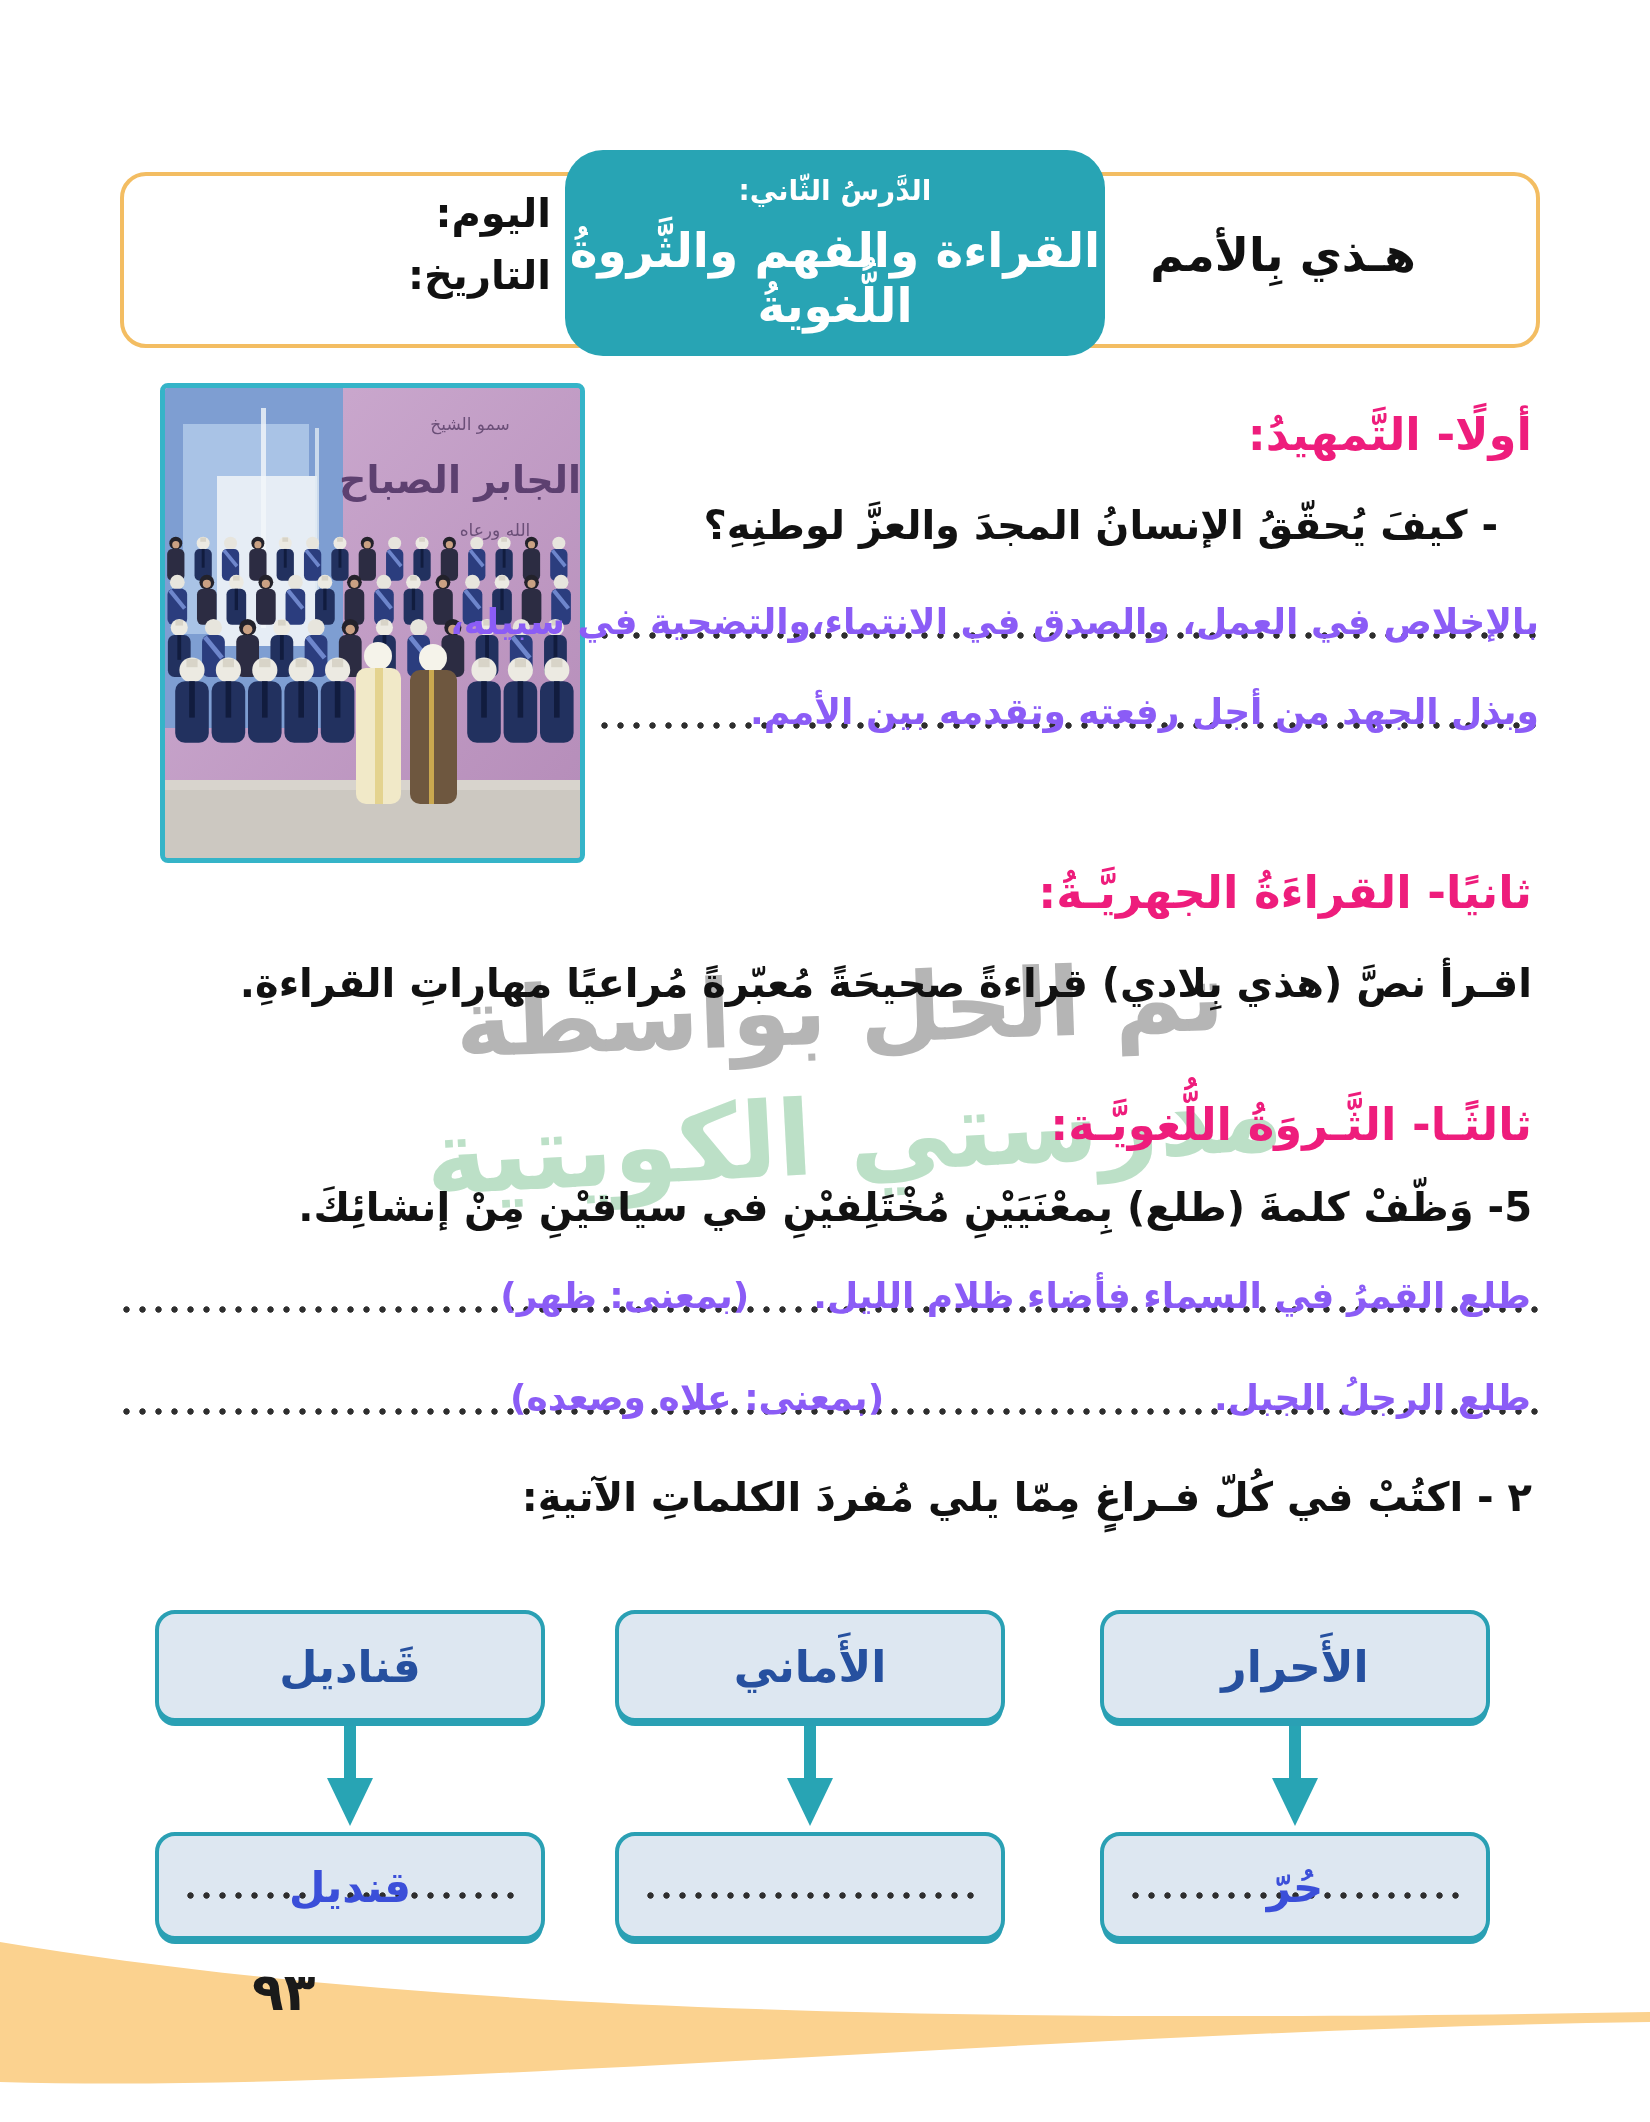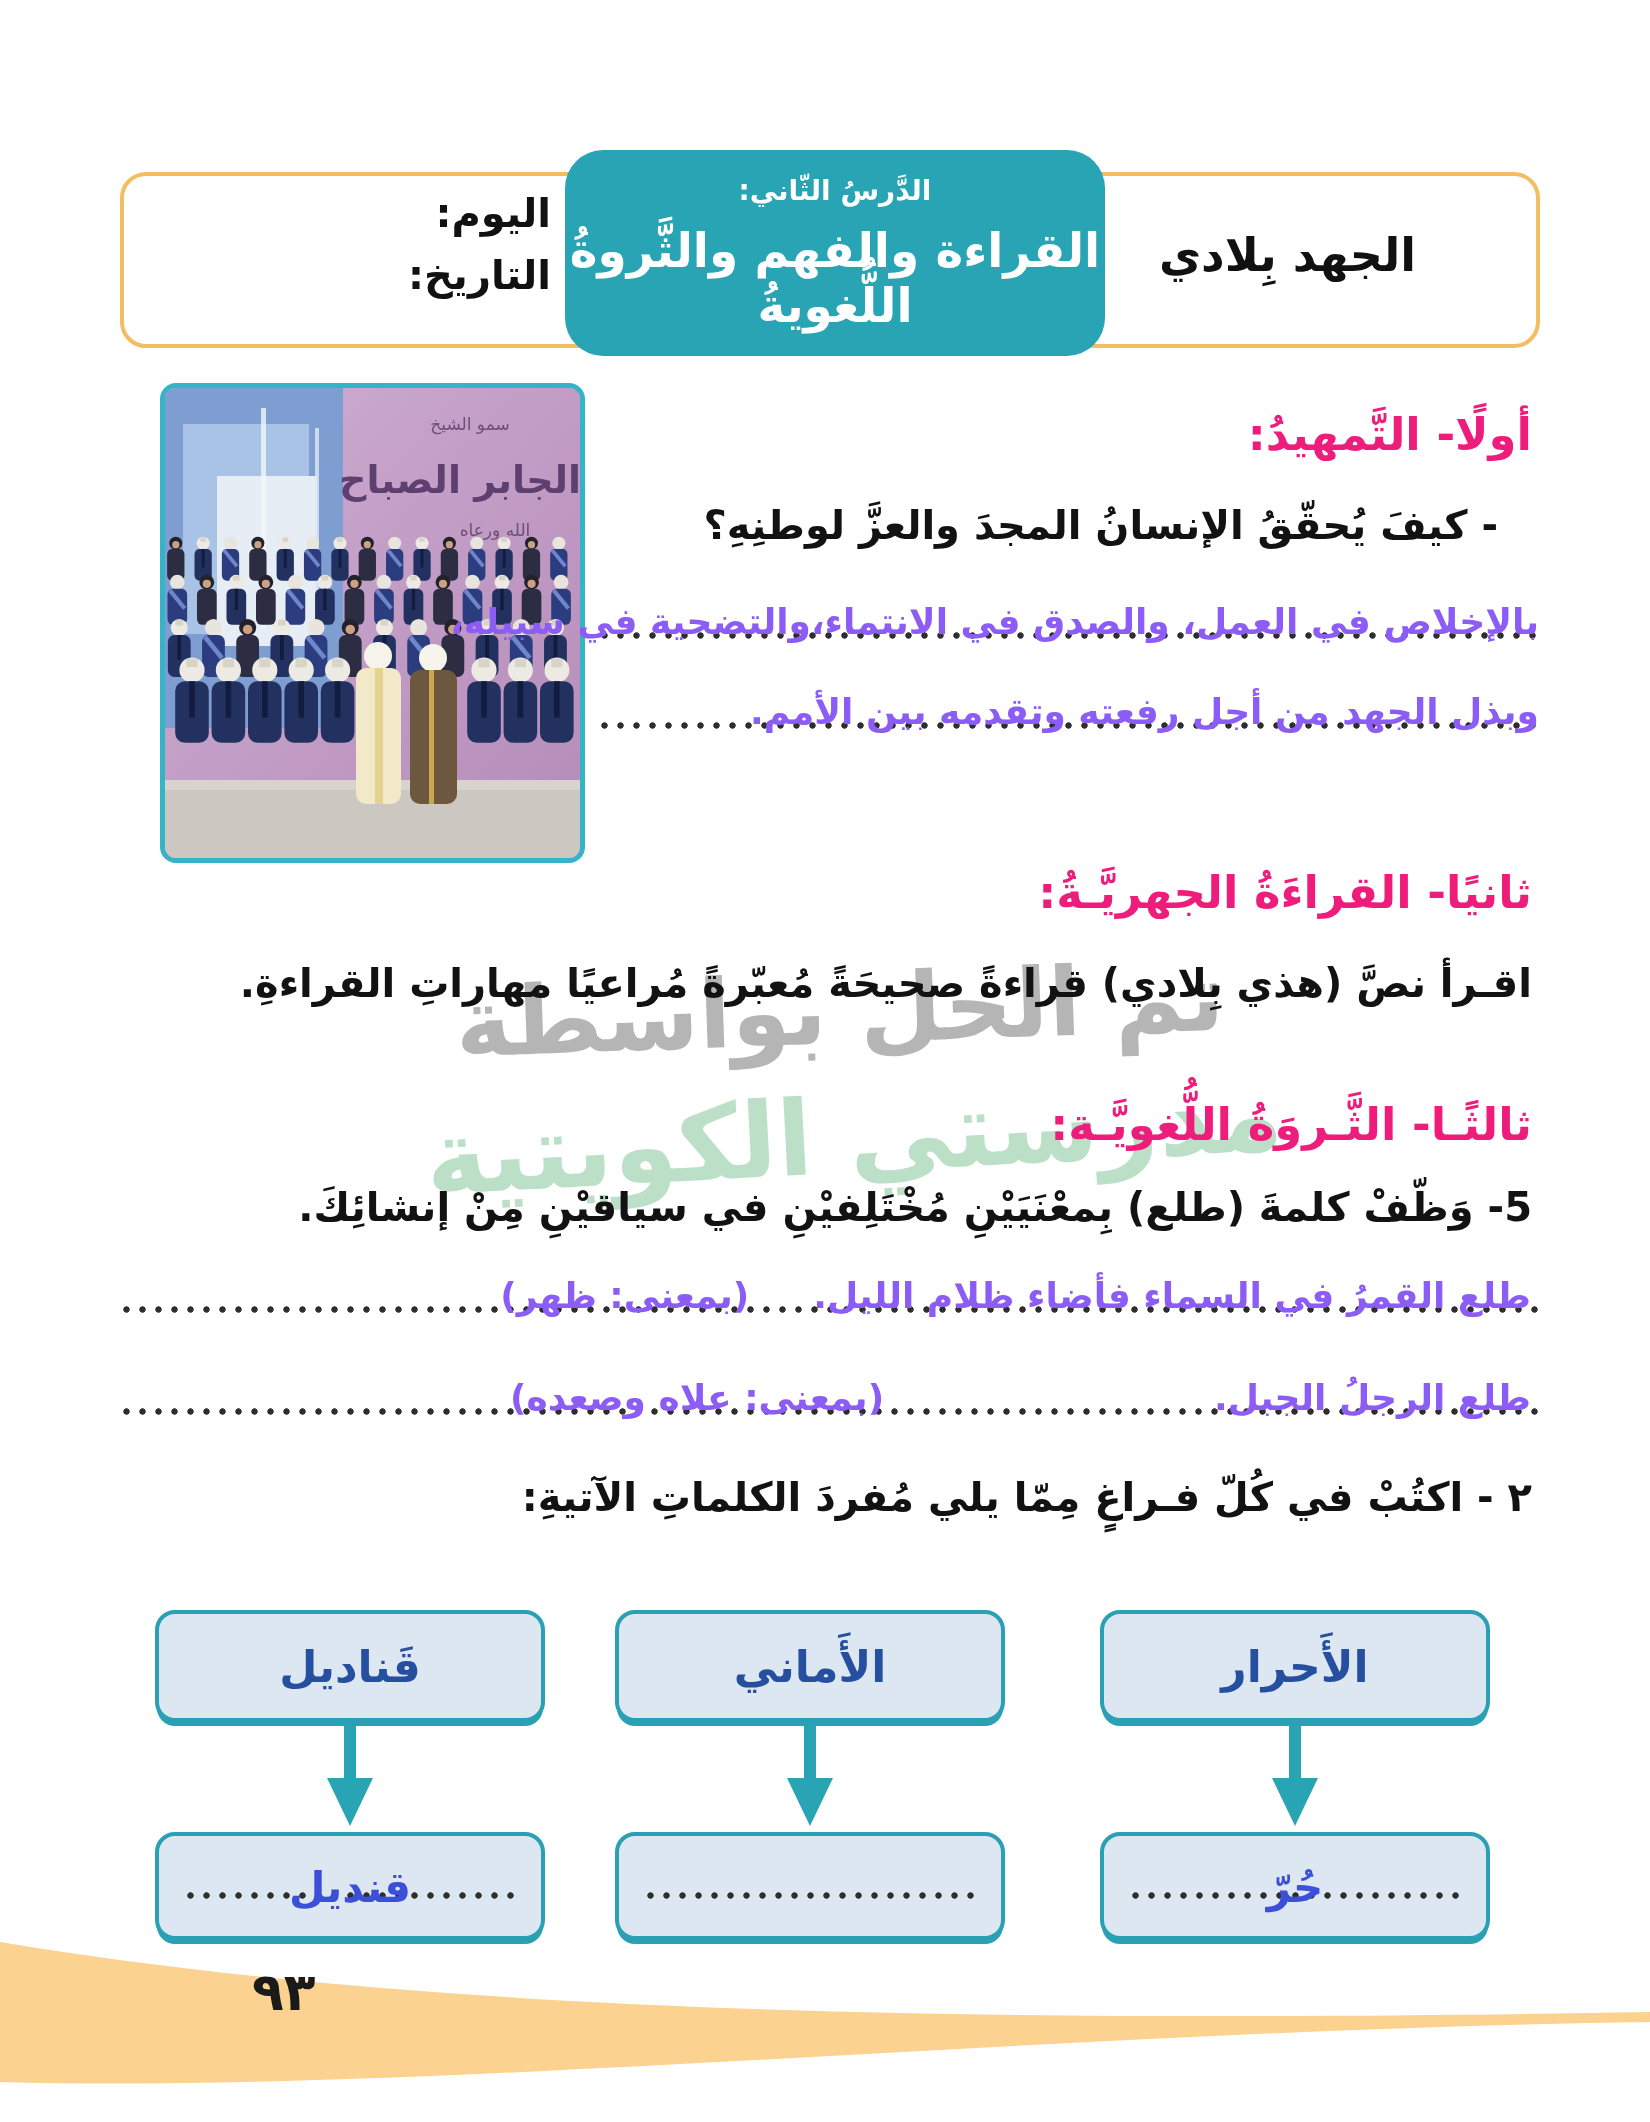--- a/index.html
+++ b/index.html
@@ -16,21 +16,21 @@
   .day-date div{margin-bottom:16px;white-space:nowrap;}
   .lesson-box{position:absolute;left:565px;top:150px;width:540px;height:206px;
               background:#28a4b4;border-radius:38px;color:#fff;display:flex;
               flex-direction:column;justify-content:center;align-items:center;
               direction:rtl;font-weight:bold;text-align:center;z-index:2;}
   .lesson-box .l1{font-size:28px;margin-bottom:16px;}
   .lesson-box .l2{font-size:47px;}
 
   
   .photo{position:absolute;left:160px;top:383px;width:415px;height:470px;
-         border:5px solid #35b4c8;border-radius:16px;overflow:hidden;background:#c1a3c6;}
+         border:5px solid #35b4c8;border-radius:8px;overflow:hidden;background:#c1a3c6;}
   .photo svg{display:block;width:100%;height:100%;}
 
   
   .wm{position:absolute;direction:rtl;font-weight:bold;white-space:nowrap;z-index:1;}
   .wm-gray{left:455px;top:955px;font-size:95px;color:#b5b5b5;transform:rotate(-2deg);}
   .wm-green{left:425px;top:1075px;font-size:104px;color:#bce0c7;transform:rotate(-3deg);}
 
   
   .h-pink{position:absolute;direction:rtl;color:#ee1d7c;font-weight:bold;font-size:45px;
           white-space:nowrap;z-index:2;}
@@ -71,21 +71,21 @@
 </head>
 <body>
 
 <div class="page">
 
   <svg class="swoosh" viewBox="0 0 1650 192" aria-hidden="true">
     <path d="M0,12 C420,82 950,94 1650,82 L1650,92 C1060,100 430,164 0,152 Z" fill="#fbd28f"></path>
   </svg>
 
   <div class="header-box">
-    <div class="unit-title">الجهد بِلادي</div>
+    <div class="unit-title">هـذي بِالأمم</div>
     <div class="day-date">
       <div>اليوم:</div>
       <div>التاريخ:</div>
     </div>
   </div>
   <div class="lesson-box">
     <div class="l1">الدَّرسُ الثّاني:</div>
     <div class="l2">القراءة والفهم والثَّروةُ اللُّغويةُ</div>
   </div>
 

